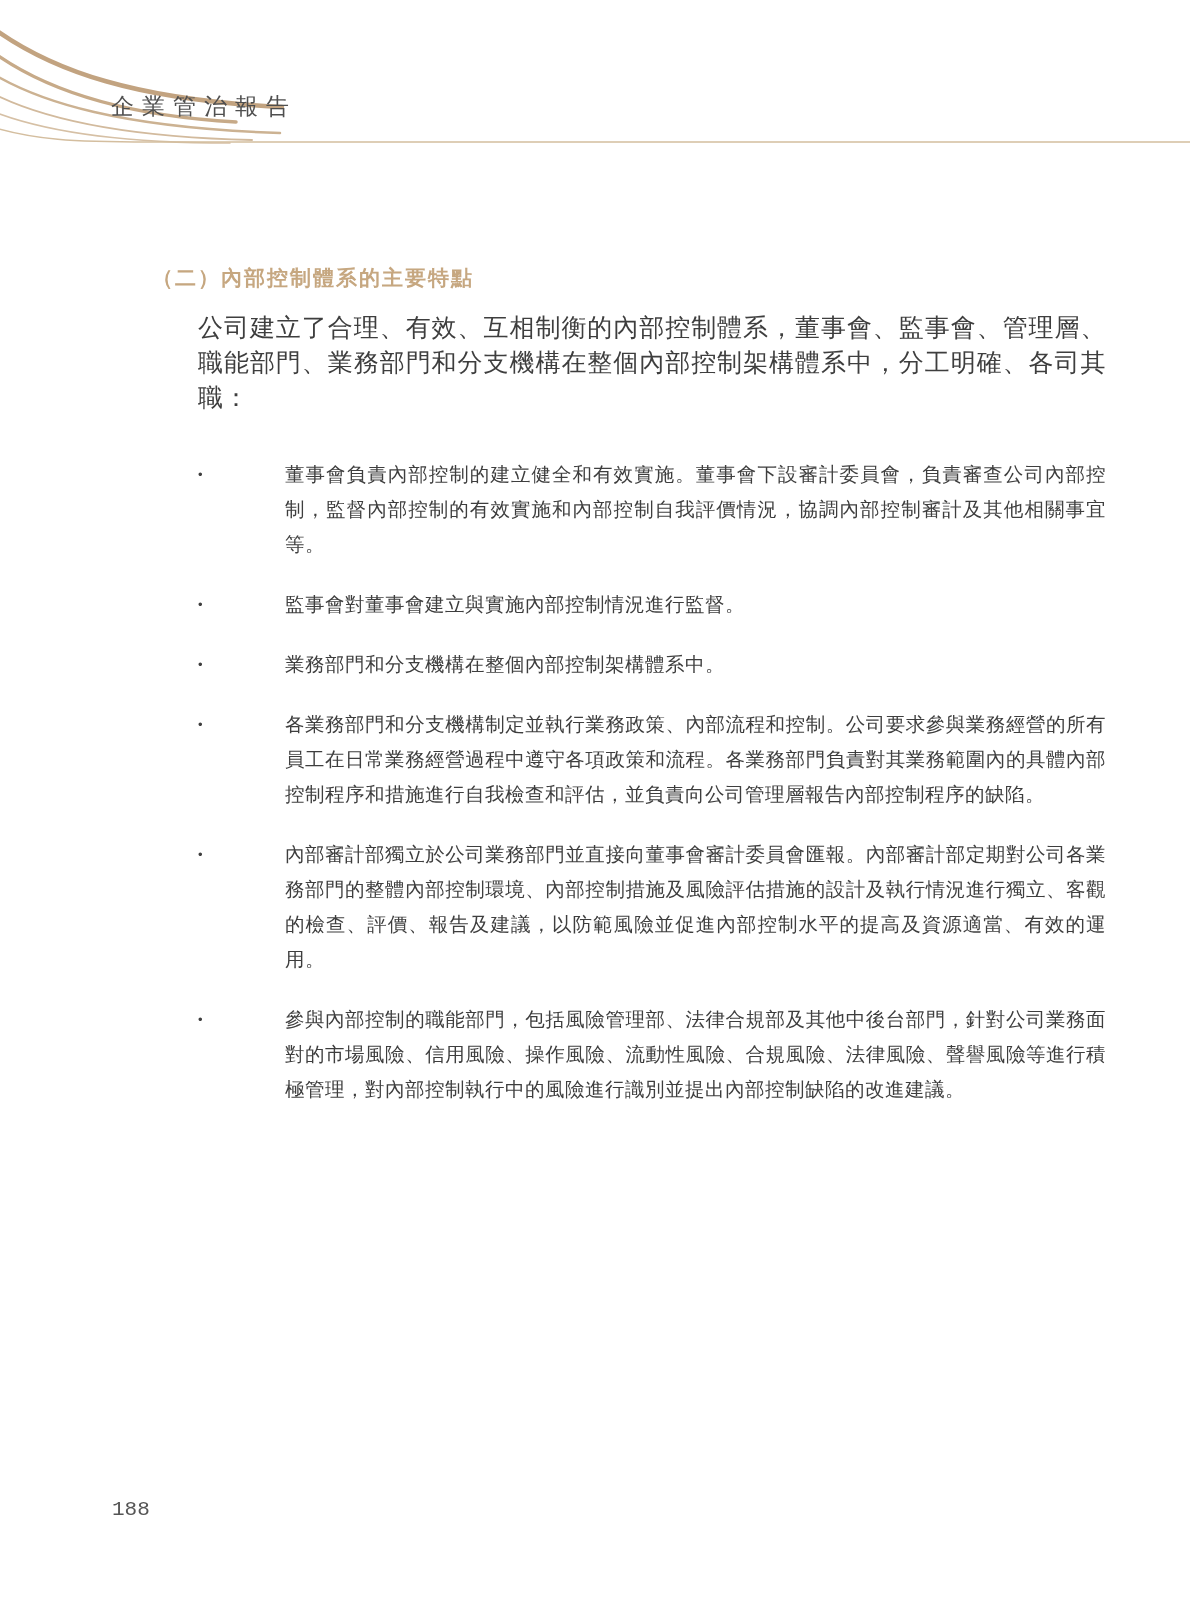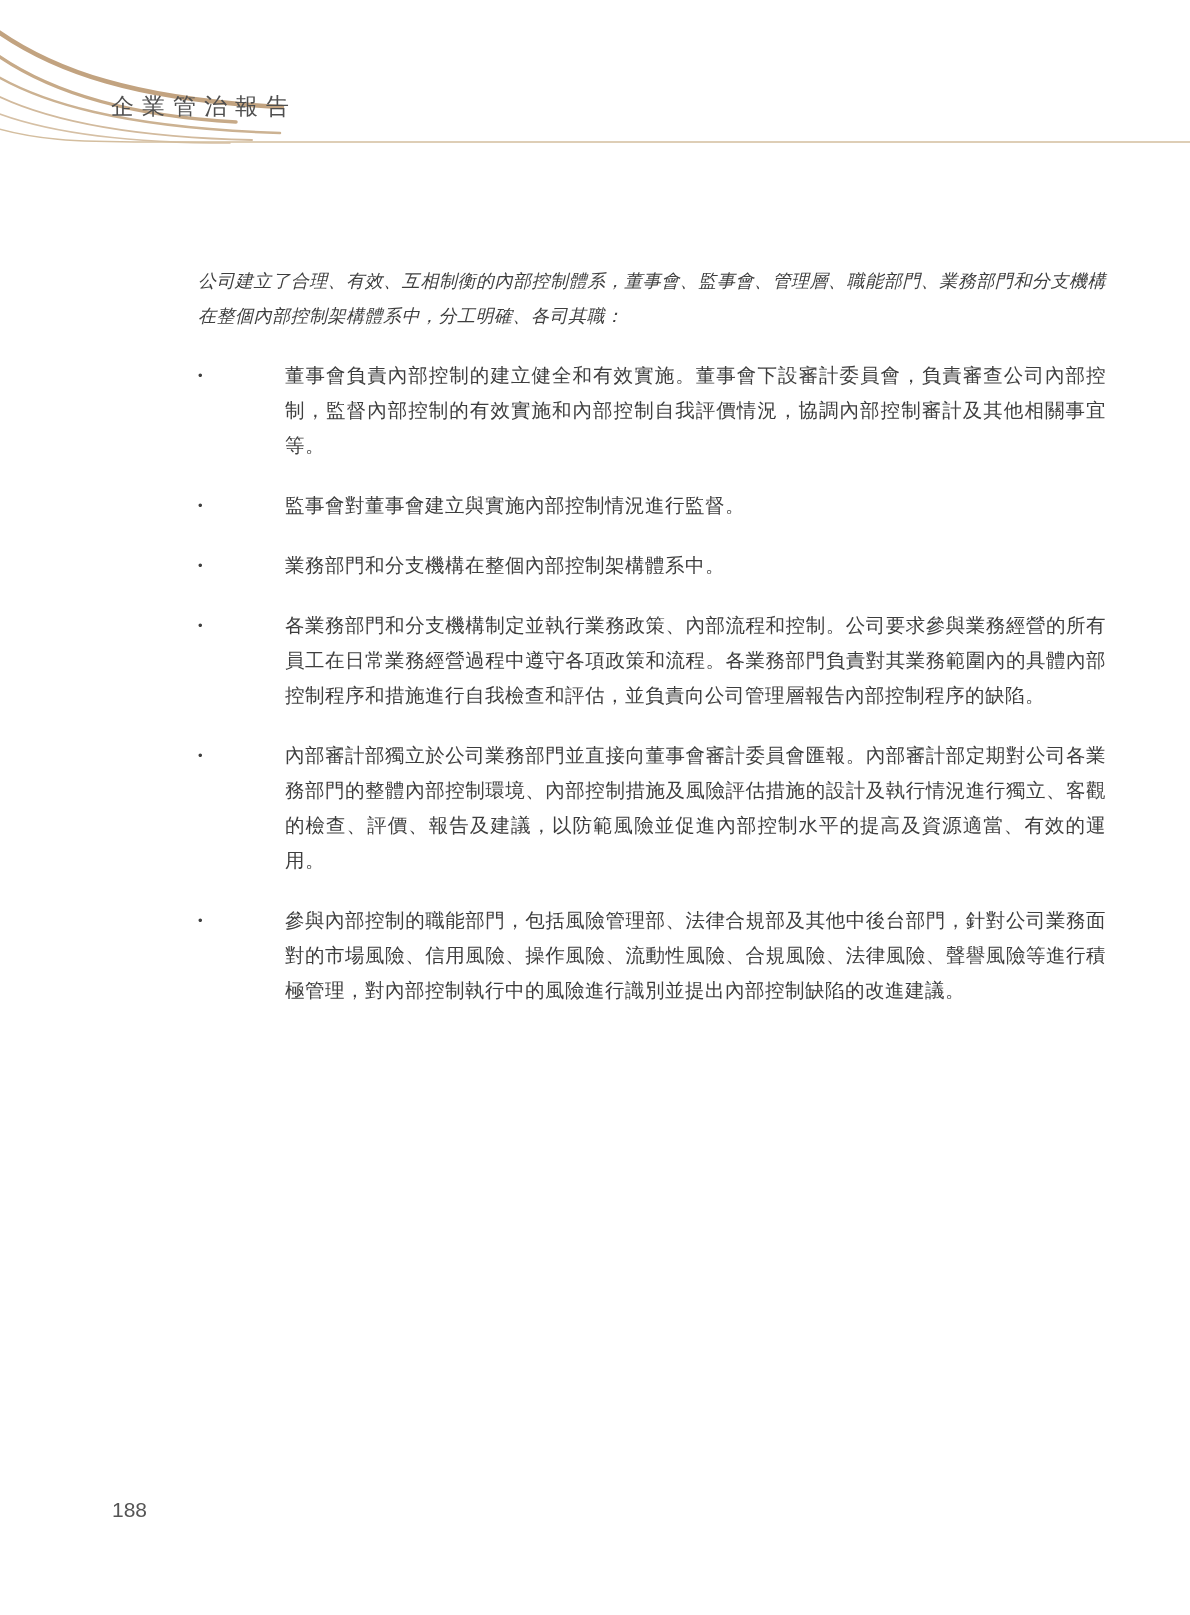--- a/index.html
+++ b/index.html
@@ -50,26 +50,25 @@
     font-size: 21px;
     font-weight: bold;
     letter-spacing: 2px;
     color: var(--accent-gold);
     margin-bottom: 18px;
     white-space: nowrap;
   }
   .intro-paragraph {
     margin-left: 46px;
     width: 908px;
-    font-size: 18px;
+    font-size: 25px;
     line-height: 35px;
     text-align: justify;
     letter-spacing: 0.5px;
-    margin-bottom: 24px;
-    font-style: italic;
+    margin-bottom: 42px;
   }
   .bullet-list {
     list-style: none;
     margin-left: 46px;
     width: 908px;
   }
   .bullet-item {
     display: flex;
     align-items: flex-start;
     margin-bottom: 25px;
@@ -85,40 +84,41 @@
     font-size: 19.5px;
     line-height: 35px;
     text-align: justify;
     letter-spacing: 0.5px;
     margin-left: 48px;
   }
   .page-number {
     position: absolute;
     left: 112px;
     top: 1498px;
-    font-family: Liberation Sans, sans-serif;
+    font-family: Liberation Mono, monospace;
     font-size: 21px;
     color: var(--pagenum-text);
   }
 </style>
 </head>
 <body>
 
 <svg class="decor-svg" viewBox="0 0 1190 170" xmlns="http://www.w3.org/2000/svg" aria-hidden="true">
   <path d="M -20,18 C 50,75 145,100 282,107" fill="none" stroke="#c2a380" stroke-width="4.5" stroke-linecap="round"></path>
   <path d="M -20,42 C 40,92 130,116 236,122" fill="none" stroke="#c7aa88" stroke-width="3.5" stroke-linecap="round"></path>
   <path d="M -22,64 C 35,105 130,128 280,133" fill="none" stroke="#ccb292" stroke-width="2.5" stroke-linecap="round"></path>
   <path d="M -24,84 C 30,118 120,137 252,140" fill="none" stroke="#d2ba9d" stroke-width="2" stroke-linecap="round"></path>
   <path d="M -26,103 C 28,130 110,143 230,143" fill="none" stroke="#d6c0a5" stroke-width="1.6" stroke-linecap="round"></path>
   <path d="M -28,120 C 30,143 90,142 160,142 L 1190,142" fill="none" stroke="#d4be9f" stroke-width="1.6"></path>
 </svg>
 
 <div class="header-title">企業管治報告</div>
 
 <div class="content">
+  <h2 class="section-heading">（二）內部控制體系的主要特點</h2>
 
   <p class="intro-paragraph">公司建立了合理、有效、互相制衡的內部控制體系，董事會、監事會、管理層、職能部門、業務部門和分支機構在整個內部控制架構體系中，分工明確、各司其職：</p>
 
   <ul class="bullet-list">
     <li class="bullet-item">
       <span class="bullet-marker">•</span>
       <span class="bullet-text">董事會負責內部控制的建立健全和有效實施。董事會下設審計委員會，負責審查公司內部控制，監督內部控制的有效實施和內部控制自我評價情況，協調內部控制審計及其他相關事宜等。</span>
     </li>
     <li class="bullet-item">
       <span class="bullet-marker">•</span>

